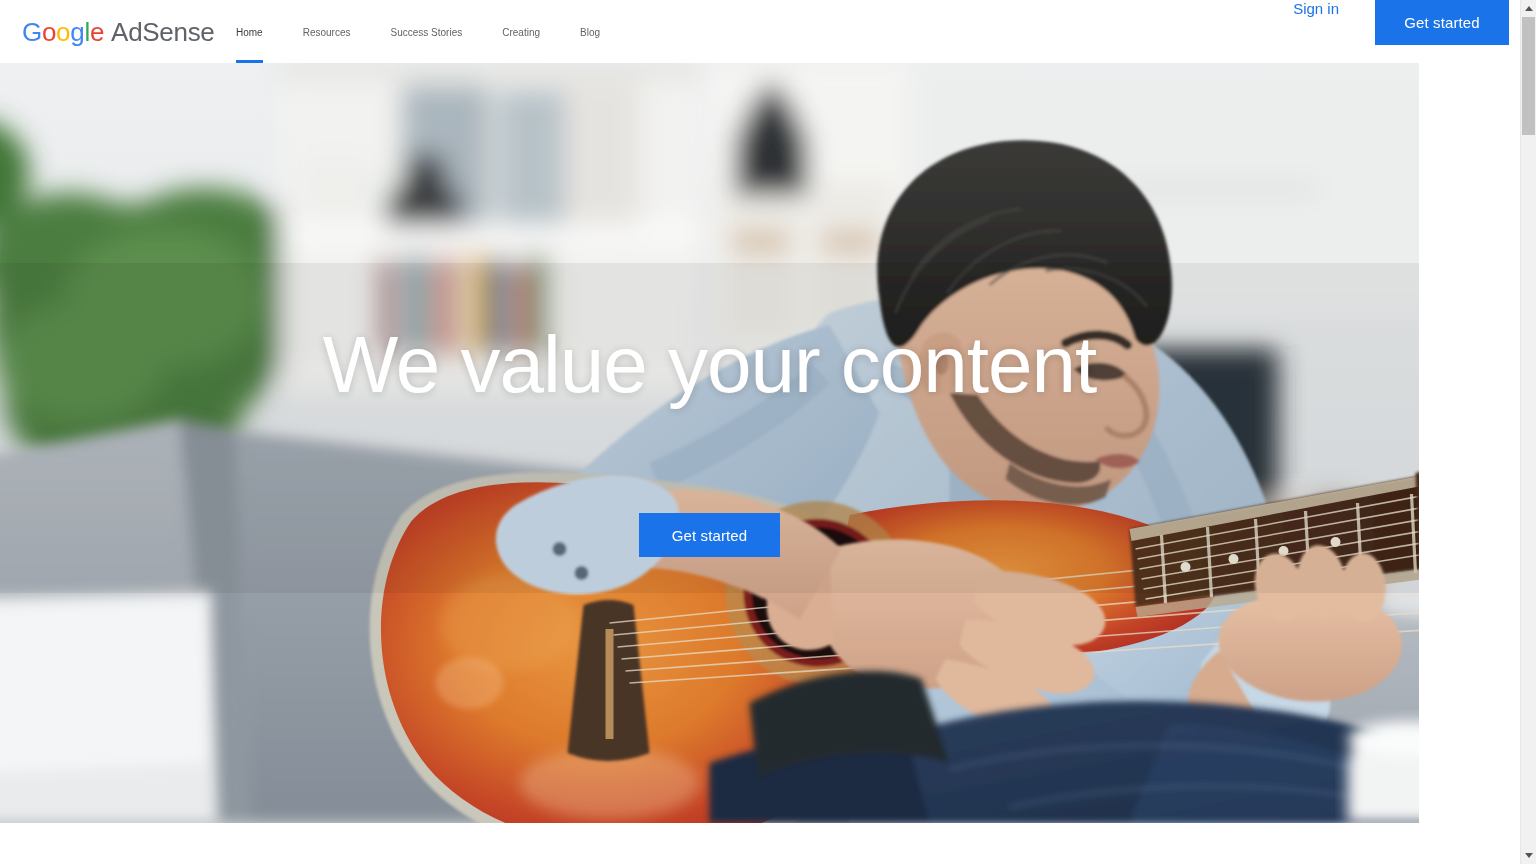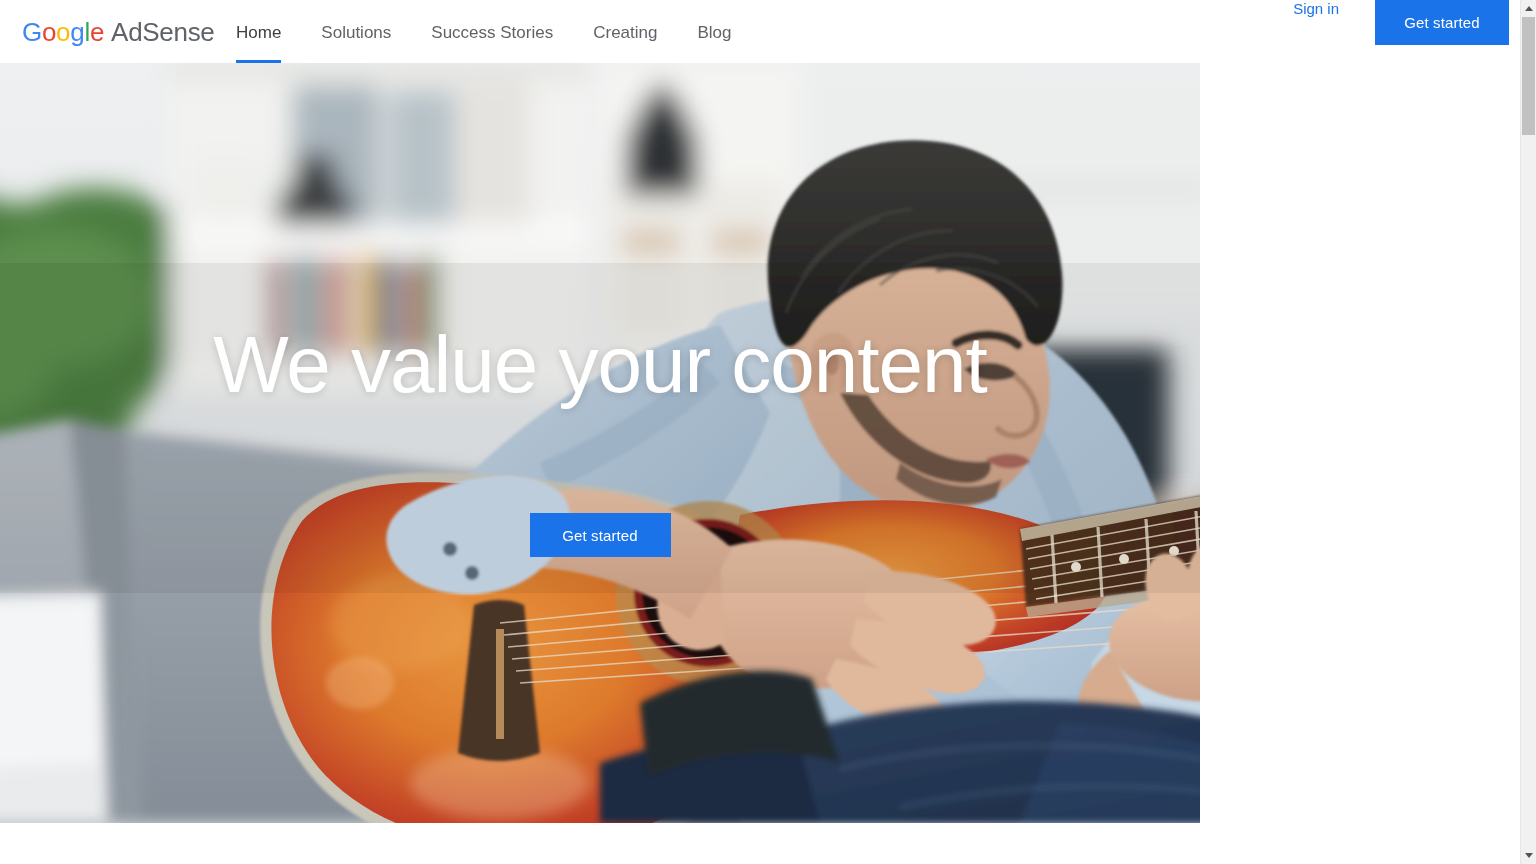--- a/index.html
+++ b/index.html
@@ -65,21 +65,21 @@
     top: 0;
     height: 63px;
     display: flex;
     align-items: flex-start;
   }
   .nav-item {
     position: relative;
     height: 63px;
     padding: 24px 0 0 0;
     margin-right: 40px;
-    font-size: 17px;
+    font-size: 10px;
     line-height: 17px;
     color: #5f6368;
     cursor: pointer;
     white-space: nowrap;
   }
   .nav-item:last-child { margin-right: 16px; }
   .nav-item.active { color: #3c4043; }
   .nav-item.active::after {
     content: "";
     position: absolute;
@@ -119,21 +119,21 @@
     border-radius: 0;
     white-space: nowrap;
     font-family: "Liberation Sans", sans-serif;
   }
 
   
   #hero {
     position: absolute;
     left: 0;
     top: 63px;
-    width: 1200px;
+    width: 1419px;
     height: 760px;
     overflow: hidden;
     background: #b9bec4;
   }
 
   #hero-photo {
     position: absolute;
     inset: 0;
     overflow: hidden;
   }
@@ -263,21 +263,21 @@
   <div id="viewport">
 
     <div id="header">
 
       <div id="logo">
         <span class="g1">G</span><span class="o1">o</span><span class="o2">o</span><span class="g2">g</span><span class="l1">l</span><span class="e1">e</span><span class="product">AdSense</span>
       </div>
 
       <nav id="nav">
         <div class="nav-item active">Home</div>
-        <div class="nav-item">Solutions</div>
+        <div class="nav-item">Resources</div>
         <div class="nav-item">Success Stories</div>
         <div class="nav-item">Creating</div>
         <div class="nav-item">Blog</div>
       </nav>
 
       <div id="header-right">
         <div id="signin">Sign in</div>
         <button id="header-cta">Get started</button>
       </div>
 

